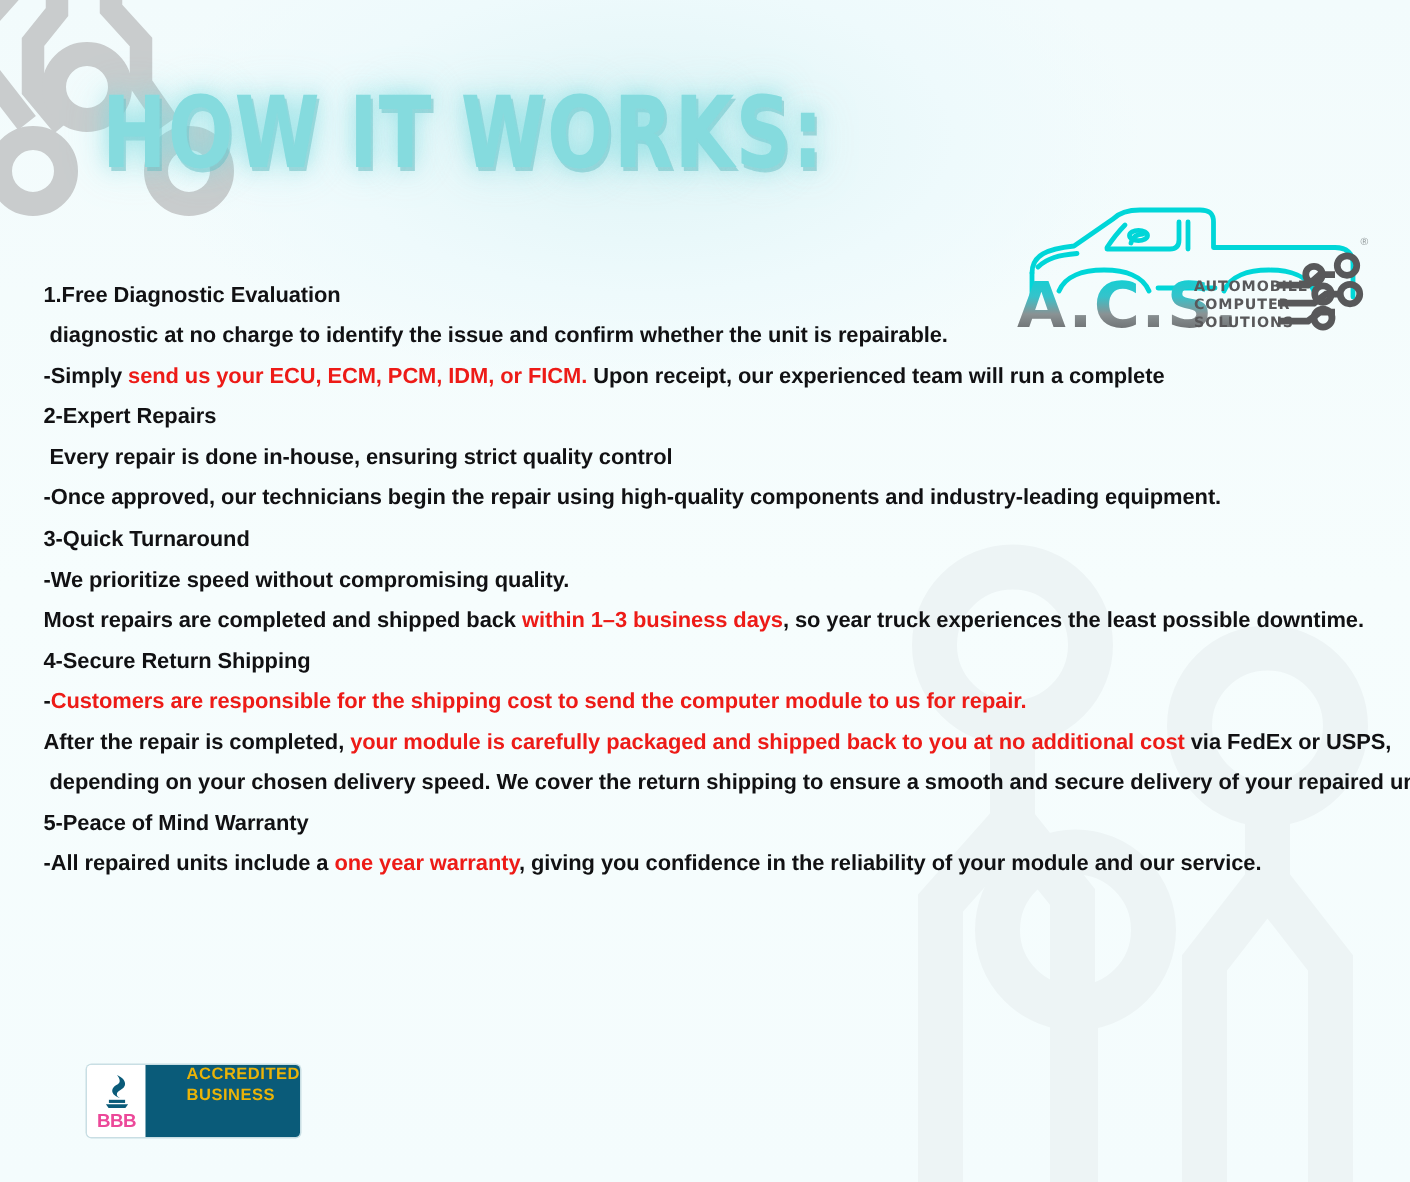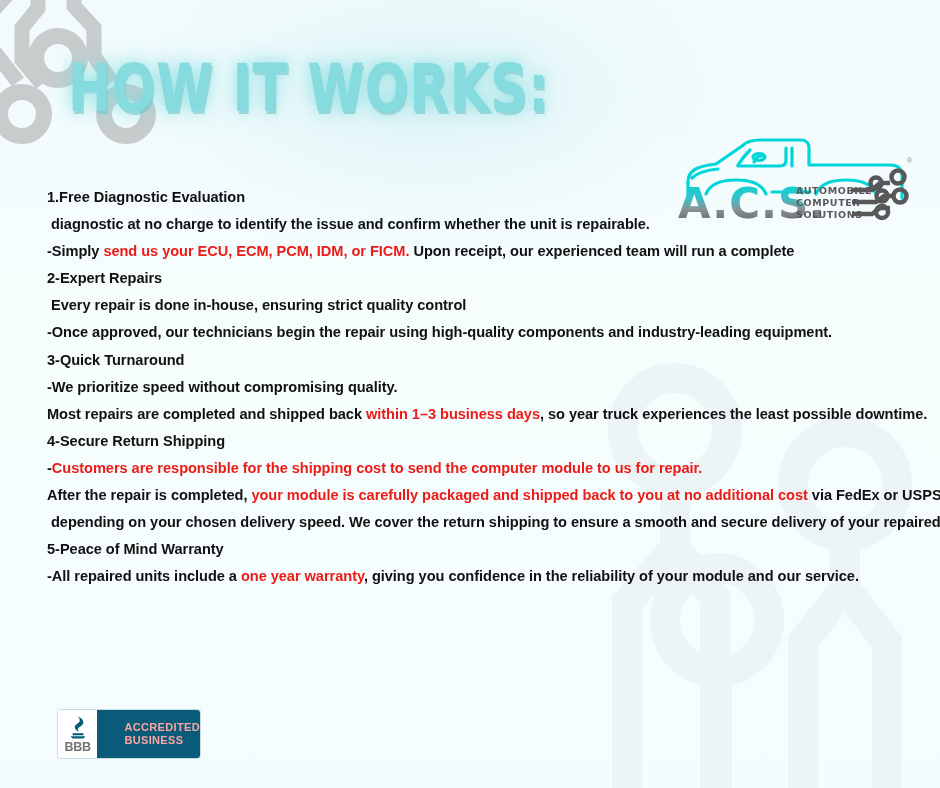--- a/index.html
+++ b/index.html
@@ -75,21 +75,21 @@
     left: 676px;
     top: 136px;
     width: 240px;
     height: 86px;
   }
   .acs-logo svg { display: block; }
 
   
   .content {
     position: absolute;
-    left: 47px;
+    left: 29px;
     top: 184px;
     width: 870px;
   }
   .line {
     font-size: 14.6px;
     font-weight: 700;
     line-height: 27.1px;
     color: #111113;
     white-space: pre;
     letter-spacing: -0.05px;
@@ -117,32 +117,32 @@
     flex-direction: column;
     align-items: center;
     justify-content: center;
     padding-top: 2px;
   }
   .bbb-torch { display: block; }
   .bbb-word {
     font-family: "Liberation Sans", sans-serif;
     font-weight: 700;
     font-size: 12.5px;
-    color: #737373;
+    color: #ec4899;
     letter-spacing: -0.3px;
     line-height: 13px;
     margin-top: 1px;
   }
   .bbb-right {
     flex: 1;
     background: #0a5b79;
-    color: #fca5a5;
+    color: #eab308;
     display: flex;
     flex-direction: column;
-    justify-content: center;
+    justify-content: flex-start;
     padding-left: 27px;
     position: relative;
   }
   .bbb-right span {
     font-family: "Liberation Sans", sans-serif;
     font-weight: 700;
     font-size: 11px;
     letter-spacing: 0.35px;
     line-height: 13.5px;
   }

